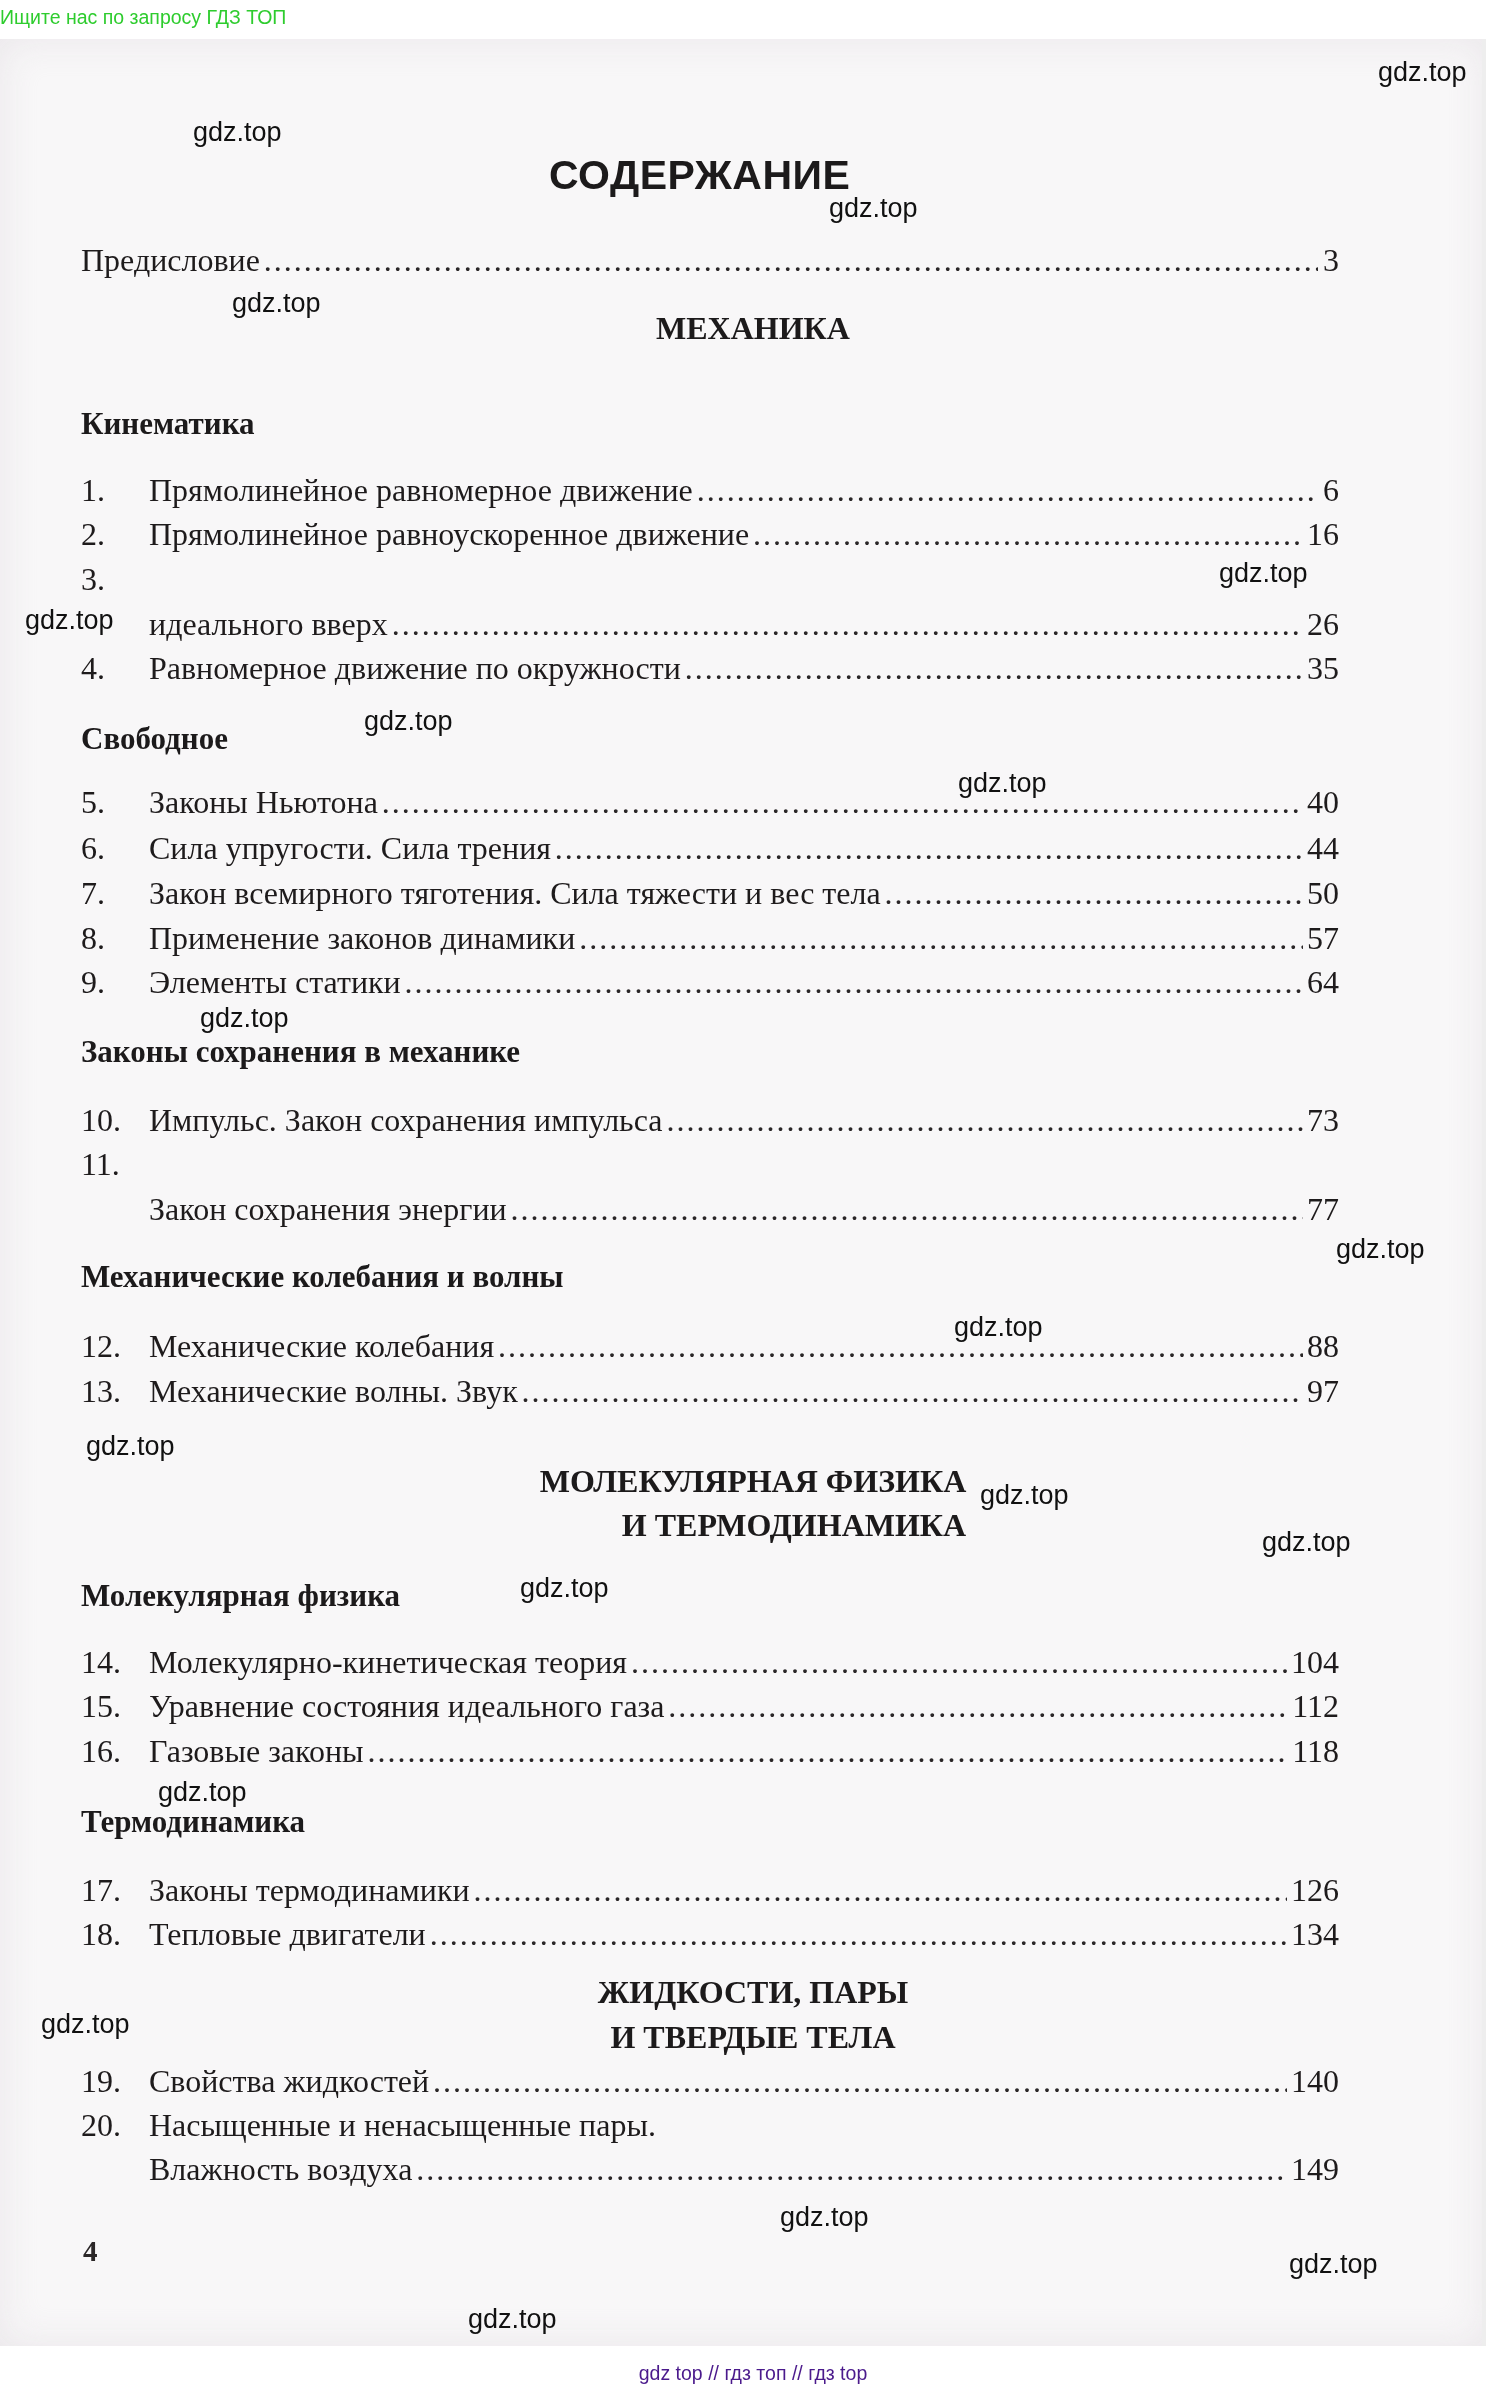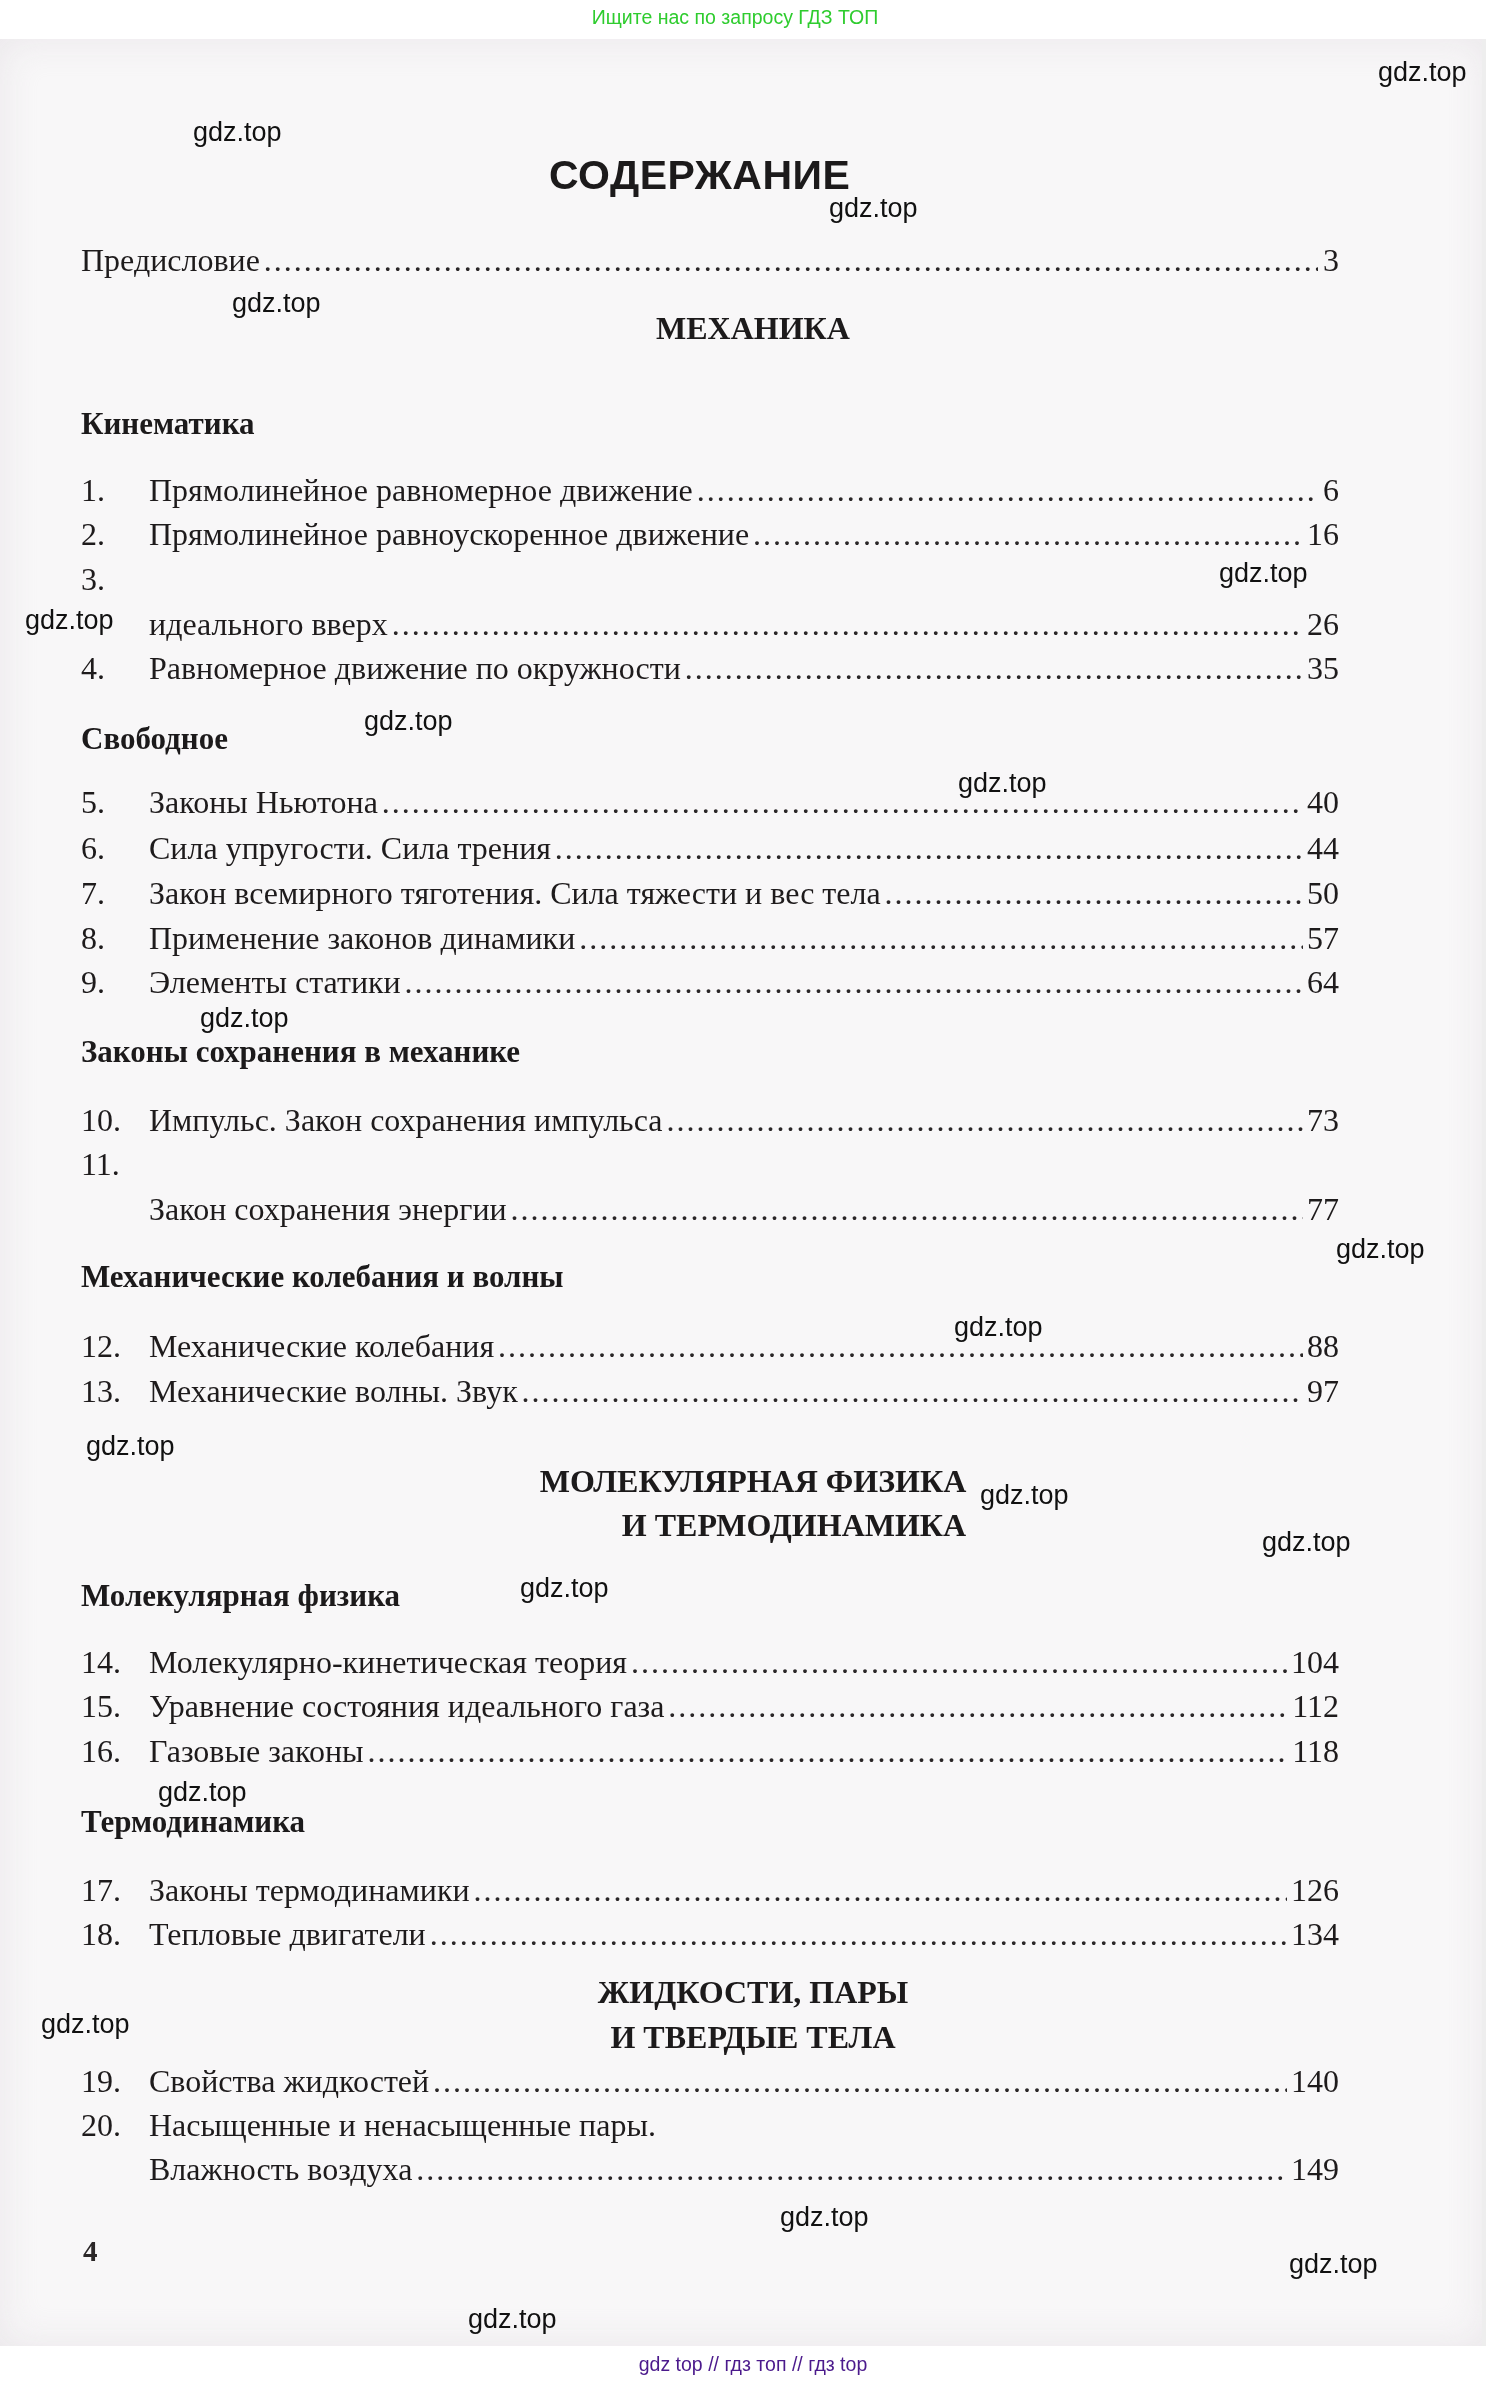--- a/index.html
+++ b/index.html
@@ -4,42 +4,42 @@
 <style>
   html, body { margin: 0; padding: 0; }
   body {
     width: 1506px; height: 2401px; position: relative; overflow: hidden;
     background: #ffffff;
     font-family: "Liberation Serif", "DejaVu Serif", serif;
     color: #1e1b1c;
   }
   .top-banner {
     position: absolute; left: 0; top: 0; width: 1470px; height: 39px;
-    background: #ffffff; text-align: center;
+    background: #ffffff; 
   }
   .top-banner span {
     display: inline-block; margin-top: 5.9px;
     font-family: "Liberation Sans", "DejaVu Sans", sans-serif;
     font-size: 19.5px; color: #2ecc2e; letter-spacing: 0px;
   }
   .scan {
     position: absolute; left: 0; top: 39px; width: 1486px; height: 2307px;
     background: #f8f7f8;
     box-shadow: inset 0 0 39px rgba(225,220,225,0.6);
   }
   .scan-edge {
     position: absolute; top: 39px; left: 1482px; width: 3.9px; height: 2307px;
     background: #eeeeee;
   }
   .bottom-banner {
     position: absolute; left: 0; top: 2346px; width: 1506px; height: 55px;
     background: #ffffff; text-align: center;
   }
   .bottom-banner span {
-    display: inline-block; margin-top: 7px;
+    display: inline-block; margin-top: 16px;
     font-family: "Liberation Sans", "DejaVu Sans", sans-serif;
     font-size: 19.5px; color: #4b1a8c;
   }
   .abs { position: absolute; white-space: nowrap; }
   .title {
     font-family: "Liberation Sans", "DejaVu Sans", sans-serif;
     font-weight: bold; font-size: 41px; letter-spacing: 0.5px;
     color: #1c1a1b;
   }
   .part {

